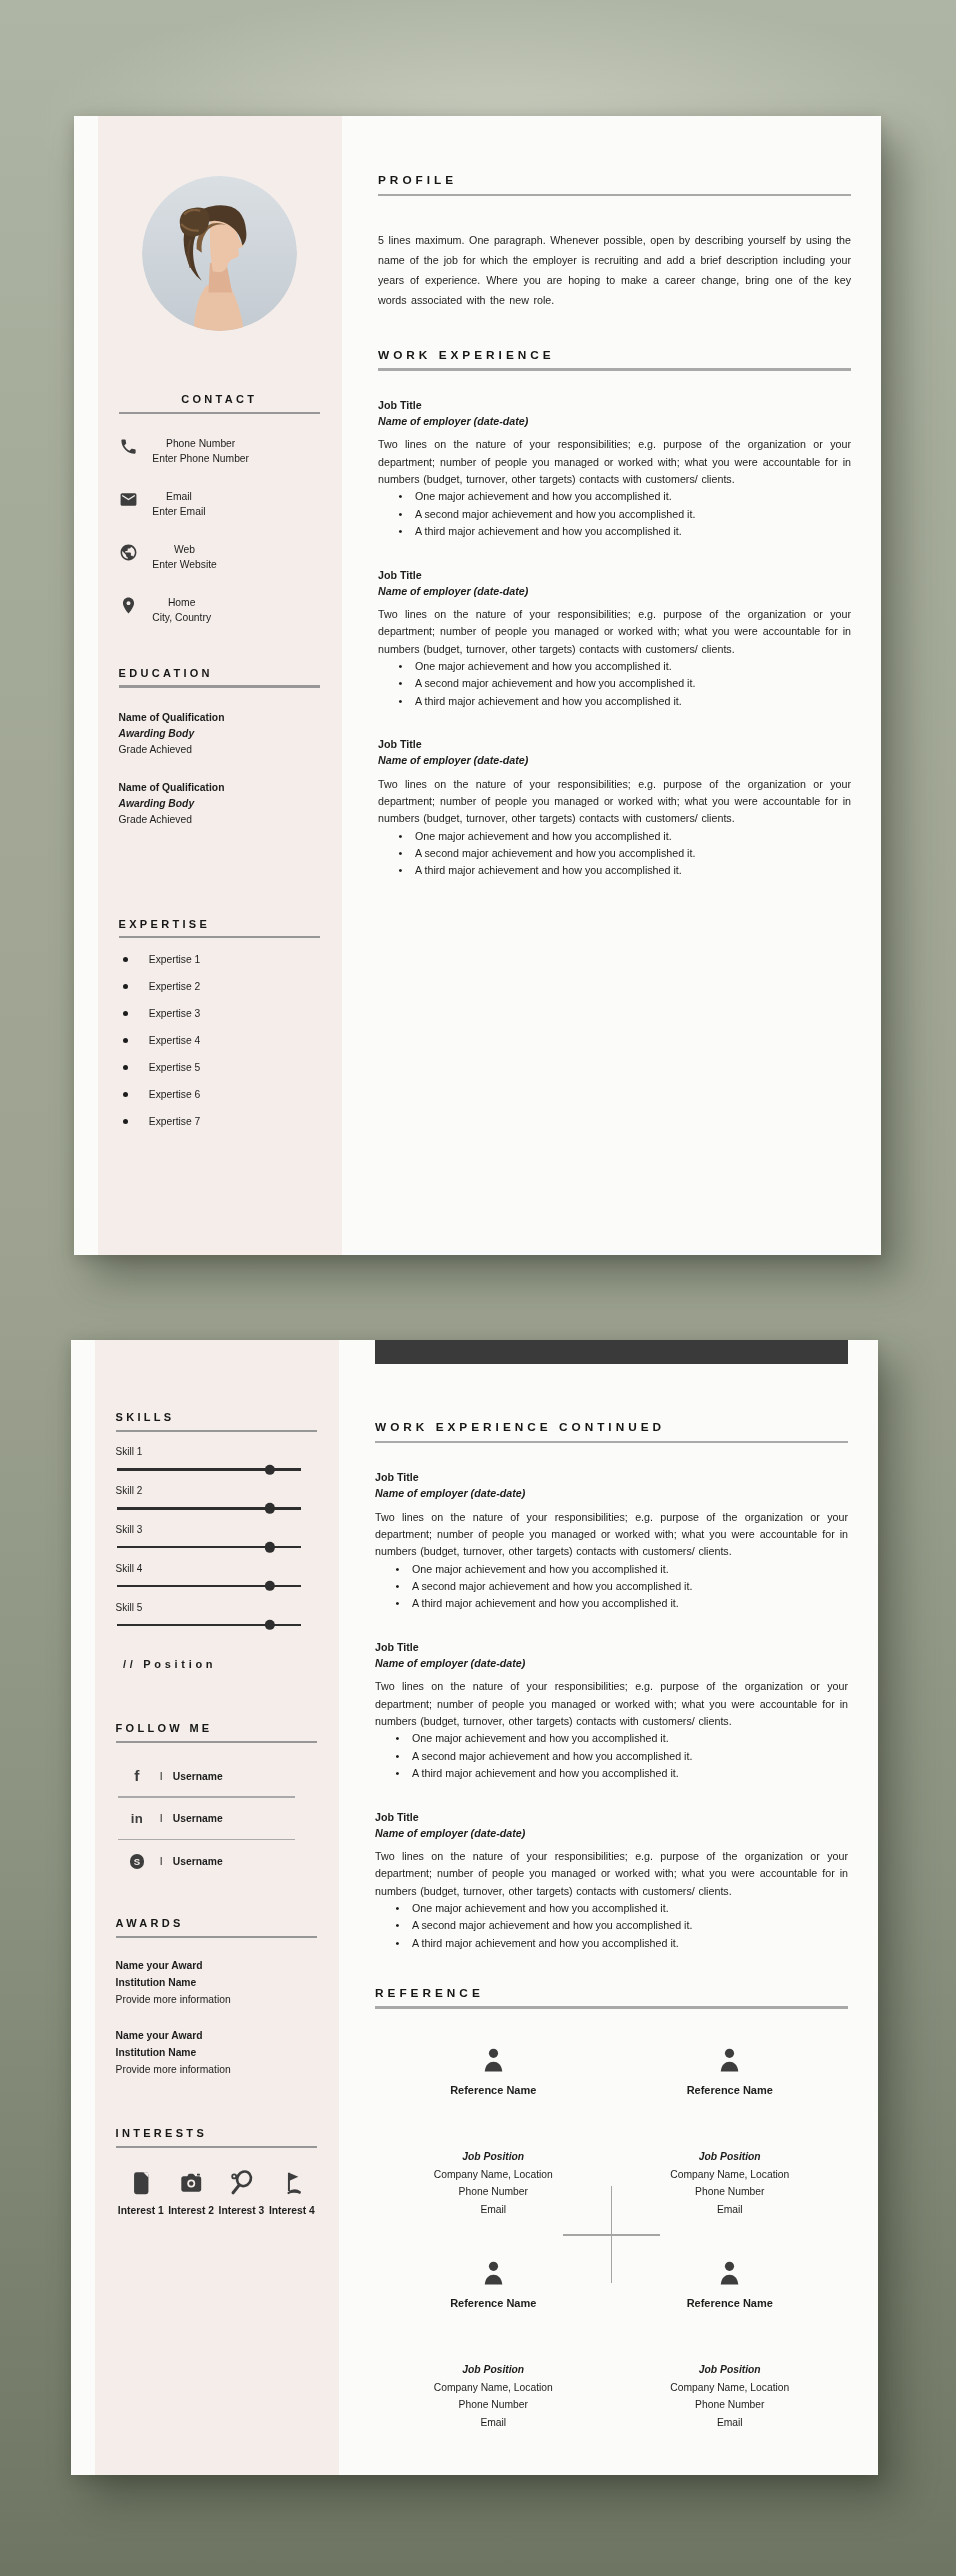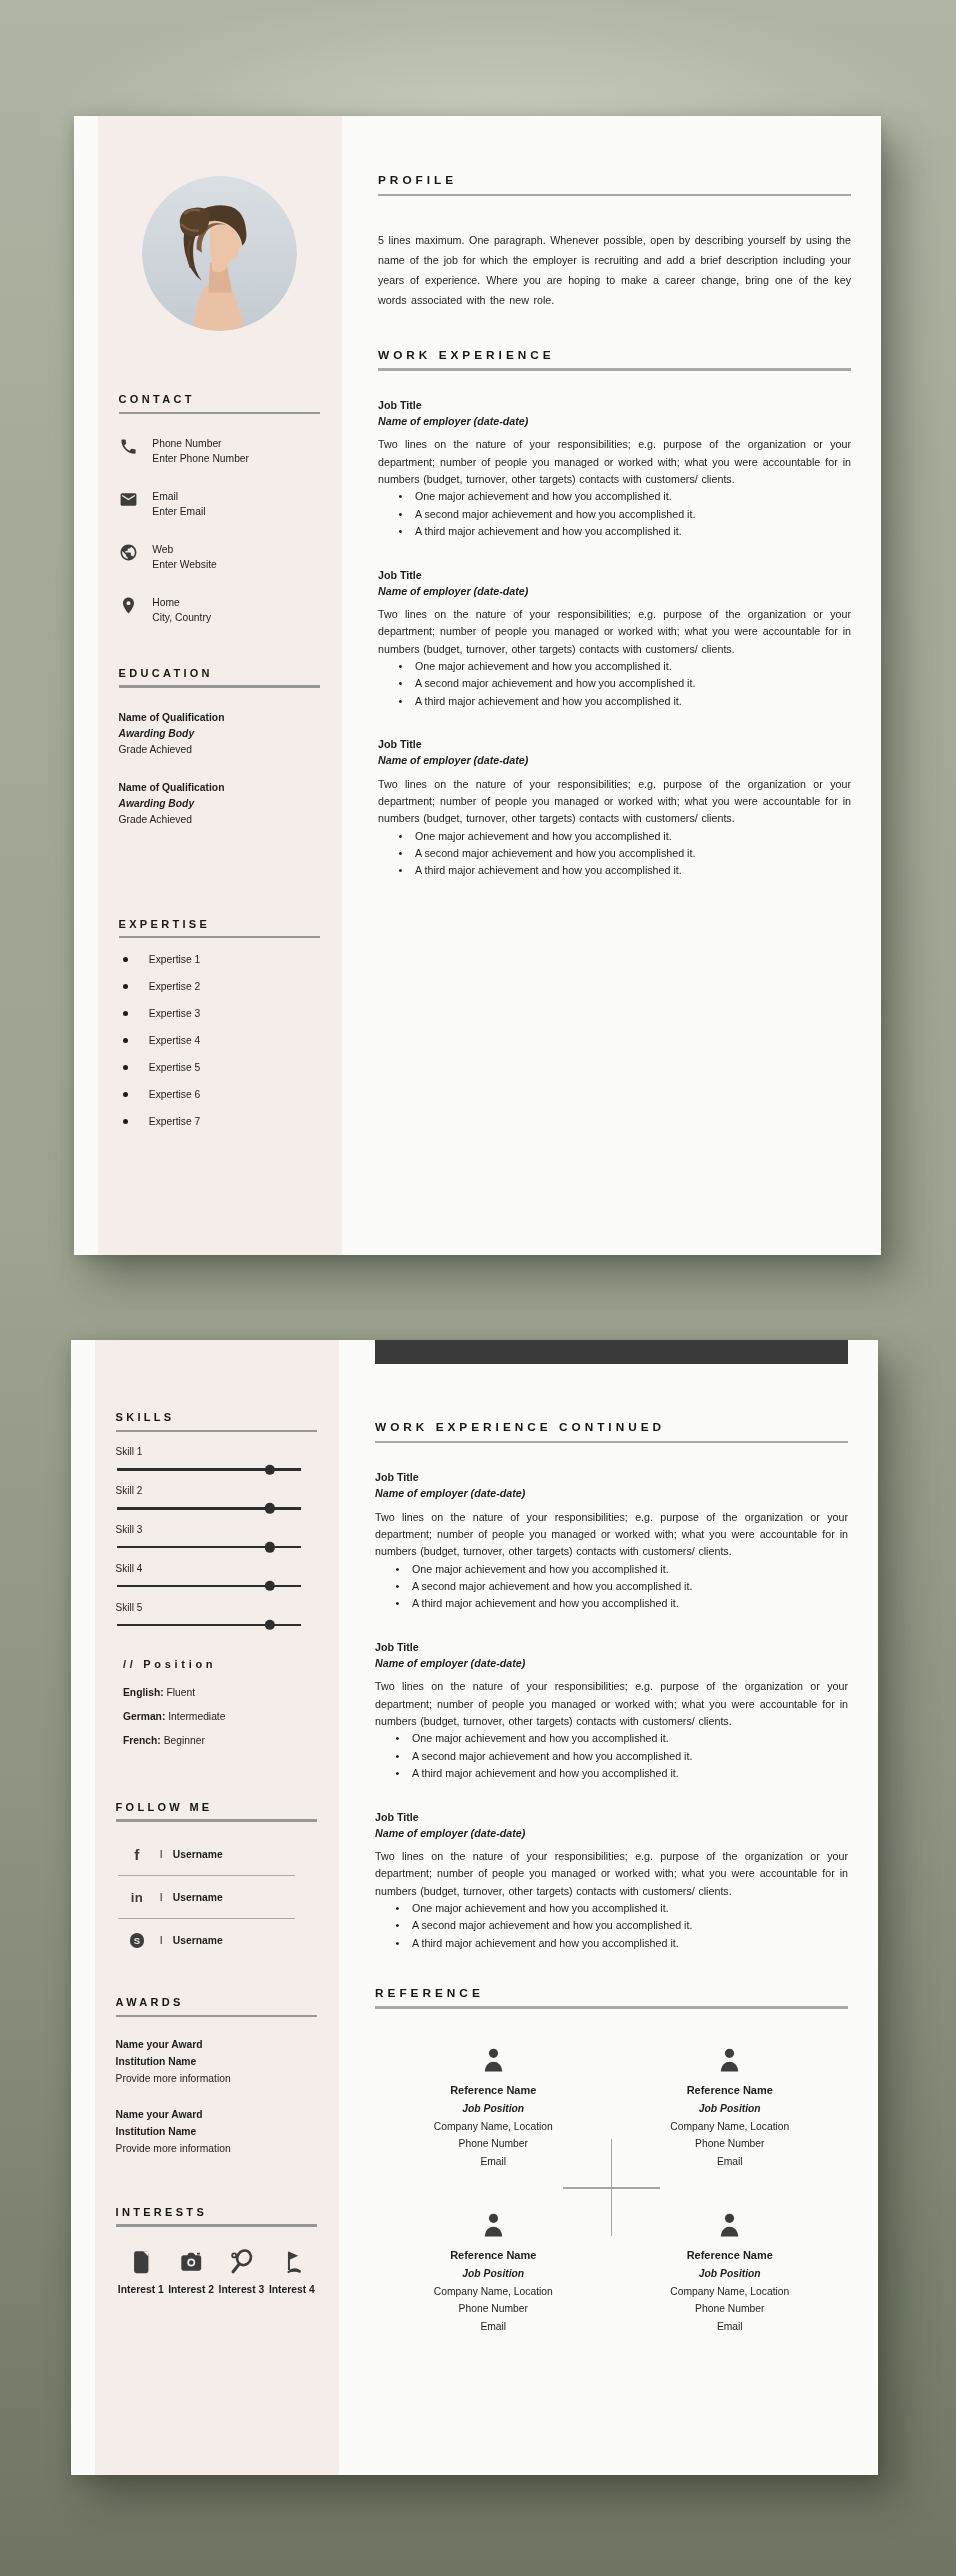--- a/index.html
+++ b/index.html
@@ -57,21 +57,21 @@
   .band2 { width:473px; height:24px; background:#3a3a3a; }
 
   
   .s-head { font-size:11px; font-weight:700; letter-spacing:3.3px; color:#161616; }
   .m-head { font-size:11.8px; font-weight:700; letter-spacing:4px; color:#161616; }
   .rule   { height:2.2px; background:#979797; margin-top:6.6px; }
   .rule.light { background:#a9a9a9; }
 
   
   .photo { width:155px; height:155px; margin:60px auto 0; border-radius:50%; overflow:hidden; }
-  .sec-contact { margin-top:62px; }
+  .sec-contact { margin-top:62px;text-align:center; }
   .c-item { display:flex; margin-top:22px; }
   .c-item:first-of-type { margin-top:25px; }
   .c-icon { width:19px; height:19px; flex:0 0 19px; margin-right:14.7px; margin-top:1.5px; }
   .c-icon svg { width:19px; height:19px; fill:#3d3d3d; }
   .c-lines { font-size:10.3px; line-height:15.5px; }
   .sec-edu { margin-top:41px; }
   .edu-item { margin-top:22px; font-size:10.3px; line-height:16px; }
   .edu-item:first-of-type { margin-top:25px; }
   .edu-q { font-weight:700; }
   .edu-b { font-weight:700; font-style:italic; }
@@ -123,21 +123,21 @@
   .job-employer { font-size:10.7px; font-weight:700; font-style:italic; line-height:16px; }
   .job-desc { margin-top:7.4px; font-size:10.7px; line-height:17.3px; text-align:justify; word-spacing:0.7px; }
   .job-bullets { list-style:none; }
   .job-bullets li { position:relative; padding-left:37px; font-size:10.7px; line-height:17.3px; }
   .job-bullets li::before { content:"\2022"; position:absolute; left:20.6px; font-size:11px; }
   .sec-ref { margin-top:34px; }
   .ref-grid { position:relative; margin-top:37px; display:grid; grid-template-columns:1fr 1fr; row-gap:40px; }
   .ref-card { text-align:center; font-size:10.3px; line-height:17.7px; }
   .ref-icon svg { width:25px; height:28px; fill:#3d3d3d; }
   .ref-name { font-weight:700; font-size:11px; margin-top:2.9px; }
-  .ref-pos { font-weight:700; font-style:italic; }
+  .ref-pos { font-weight:700; font-style:italic;margin-top:48px; }
   .ref-cross { position:absolute; left:50%; top:49%; }
   .ref-cross .v { position:absolute; left:-0.7px; top:-49px; width:1.5px; height:97px; background:#a5a5a5; }
   .ref-cross .h { position:absolute; left:-49px; top:-0.7px; width:97px; height:1.5px; background:#a5a5a5; }
 </style>
 </head>
 <body>
 
 <div class="page" id="page1">
 
   <div class="sidebar">
@@ -357,25 +357,20 @@
       <div class="skill">
         <div class="skill-label">Skill 5</div>
         <div class="slider">
             <span class="dot"></span>
           </div>
       </div>
     </div>
 
     <div class="sec-lang">
       <div class="lang-head">// Position</div>
-      <div class="lang-list">
-        <div class="lang-item"><span class="lang-name">English:</span> <span>Fluent</span></div>
-        <div class="lang-item"><span class="lang-name">German:</span> <span>Intermediate</span></div>
-        <div class="lang-item"><span class="lang-name">French:</span> <span>Beginner</span></div>
-      </div>
     </div>
 
     <div class="sec-follow">
       <div class="s-head">FOLLOW ME</div>
       <div class="rule"></div>
       <div class="follow-list">
         <div class="f-row">
           <span class="f-icon f-fb">f</span>
           <span class="f-sep">I</span>
           <span class="f-user">Username</span>

